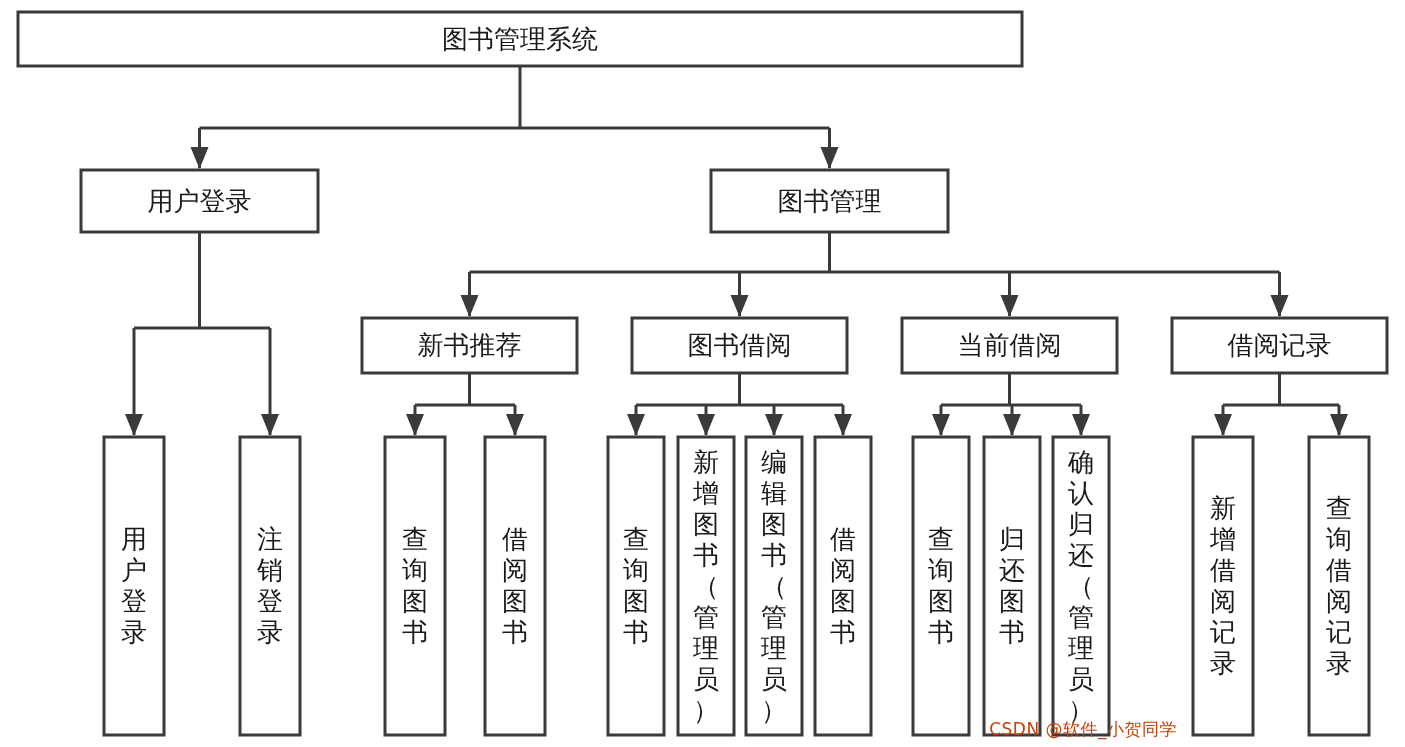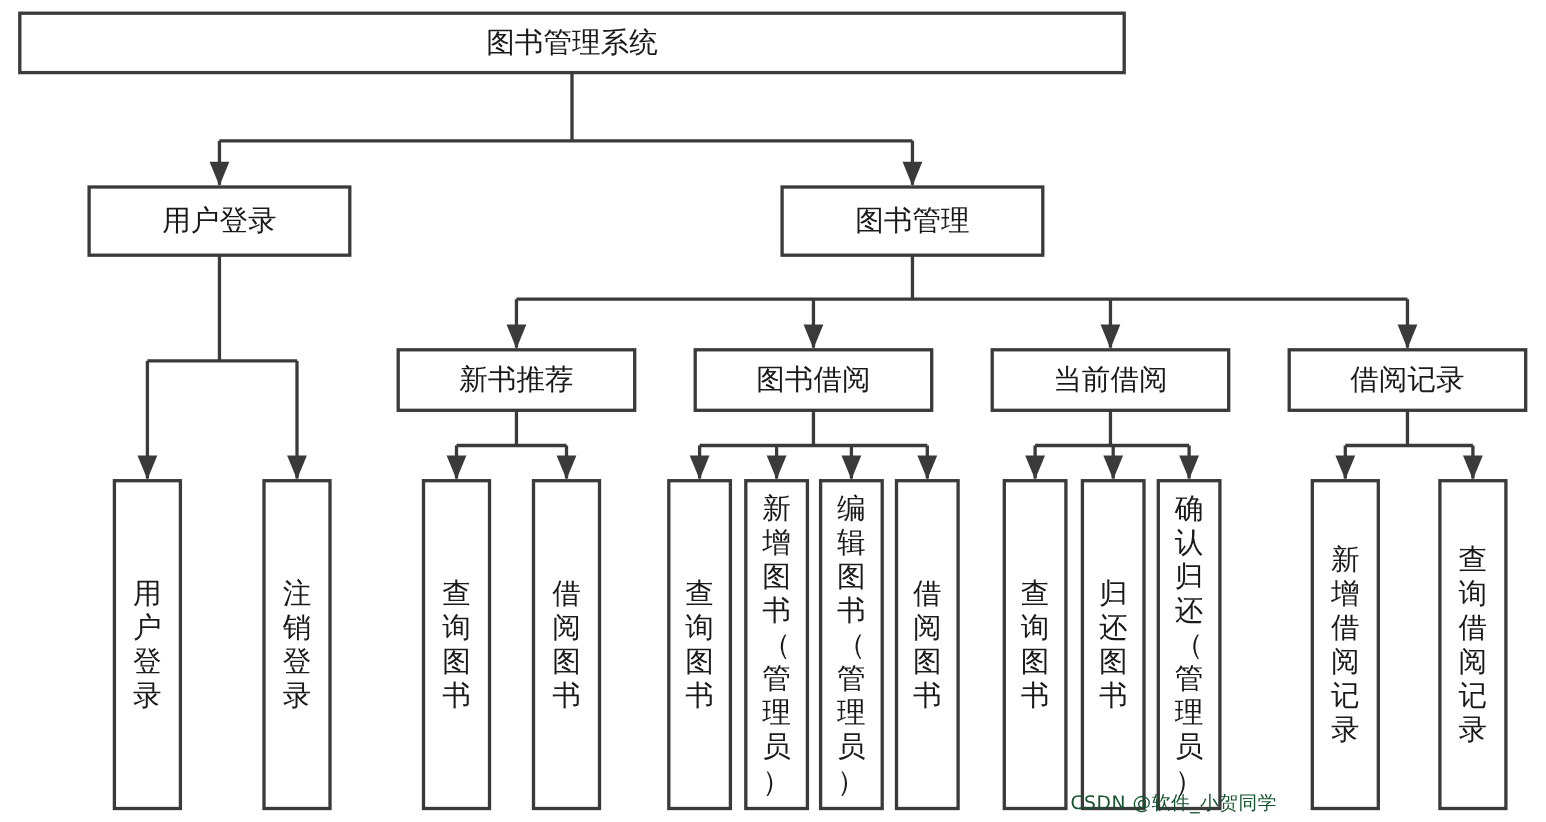--- a/index.html
+++ b/index.html
@@ -50,23 +50,23 @@
     dominant-baseline: middle;
   }
   .node-label-v {
     fill: #1a1a1a;
     font-family: "DejaVu Sans", "Liberation Sans", sans-serif;
     font-size: 26px;
     text-anchor: middle;
   }
   .watermark {
     position: absolute;
-    right: 24px;
+    right: 8px;
     bottom: 6px;
-    color: #14532d;
+    color: #c2410c;
     font-size: 17px;
     font-family: "DejaVu Sans", "Liberation Sans", sans-serif;
     letter-spacing: 0.5px;
     white-space: nowrap;
     user-select: none;
   }
 </style>
 </head>
 <body>
 

